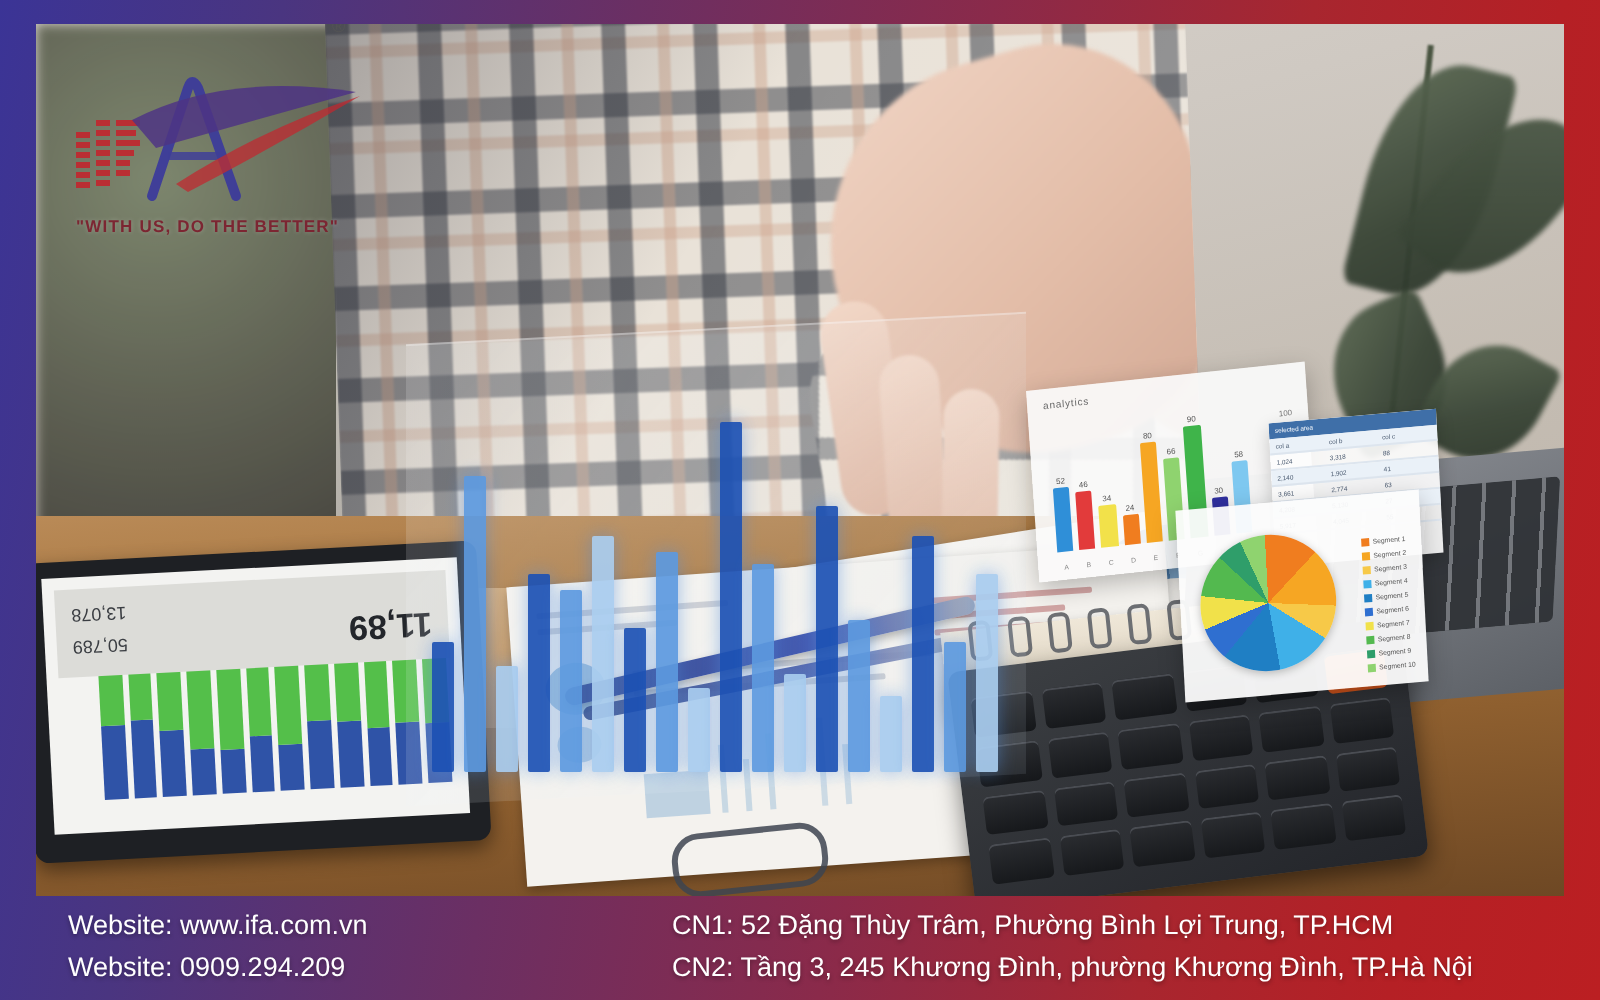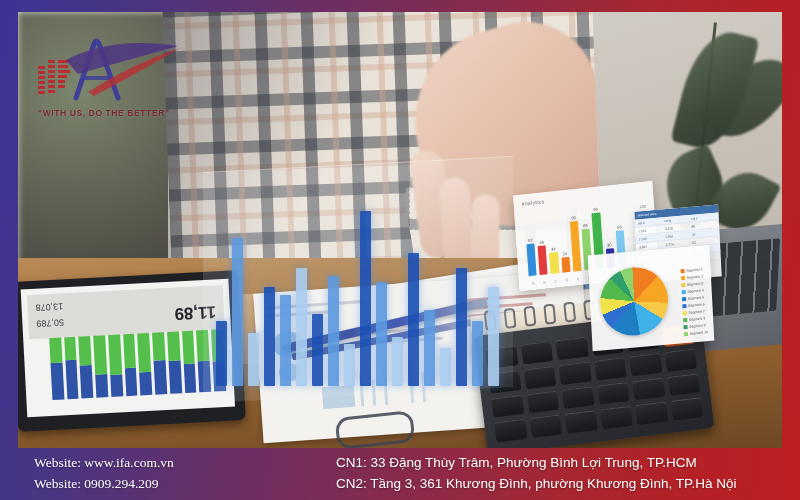--- a/index.html
+++ b/index.html
@@ -190,21 +190,21 @@
 
   
   .logo{position:absolute;left:14px;top:18px;width:160px;height:88px;}
   .logo .tagline{position:absolute;left:6px;bottom:0;font-size:8.5px;font-weight:bold;
     letter-spacing:.6px;color:#7d2230;white-space:nowrap;opacity:.95;
     text-shadow:0 0 2px rgba(255,255,255,.25);}
   .reg{position:absolute;left:148px;top:-4px;font-size:9px;color:#555;opacity:.8;}
 
   
   .footer{position:absolute;left:0;bottom:0;width:100%;height:56px;color:#fff;}
-  .f-left{position:absolute;left:34px;top:8px;font-family:Liberation Serif, serif;}
+  .f-left{position:absolute;left:34px;top:8px;}
   .f-right{position:absolute;left:336px;top:8px;}
   .f-line{font-size:13.5px;line-height:21px;white-space:nowrap;
     text-shadow:0 1px 2px rgba(0,0,0,.35);}
 </style>
 </head>
 <body>
 
 <div class="frame">
 
   <div class="photo">
@@ -557,18 +557,18 @@
     <div class="reg">®</div>
 
   </div>
 
   <div class="footer">
     <div class="f-left">
       <div class="f-line">Website: www.ifa.com.vn</div>
       <div class="f-line">Website: 0909.294.209</div>
     </div>
     <div class="f-right">
-      <div class="f-line">CN1: 33 Đặng Thùy Trâm, Phường Bình Lợi Trung, TP.HCM</div>
-      <div class="f-line">CN2: Tầng 3, 361 Khương Đình, phường Khương Đình, TP.Hà Nội</div>
+      <div class="f-line">CN1: 52 Đặng Thùy Trâm, Phường Bình Lợi Trung, TP.HCM</div>
+      <div class="f-line">CN2: Tầng 3, 245 Khương Đình, phường Khương Đình, TP.Hà Nội</div>
     </div>
   </div>
 
 </div>
 
 </body></html>

